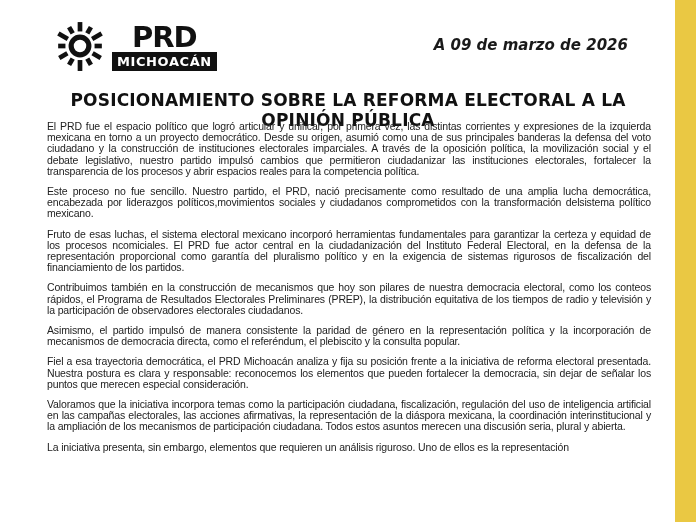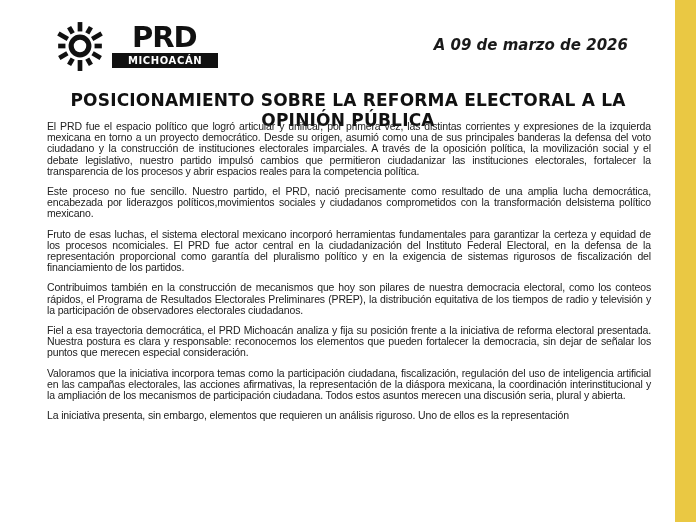--- a/index.html
+++ b/index.html
@@ -24,23 +24,23 @@
   .logo-text { margin-left:6px; padding-top:4px; }
   .logo-word {
     font-family:"DejaVu Sans", sans-serif;
     font-weight:800; font-size:29px; line-height:26px;
     letter-spacing:-1px; color:#111;margin-left:20px;
   }
   .logo-region {
     display:inline-block;
     background:#111; color:#fff;
     font-family:"DejaVu Sans", sans-serif;
-    font-weight:700; font-size:10px;
+    font-weight:700; font-size:13px;
     letter-spacing:0.6px;
-    padding:2px 16px; margin-top:2px;
+    padding:2px 5px; margin-top:2px;
   }
   .date {
     position:absolute; top:36px; right:68px;
     font-family:"DejaVu Sans", sans-serif;
     font-style:italic; font-weight:600;
     font-size:15px; color:#1a1a1a;
   }
   .title {
     position:absolute; top:90px; left:46px; width:604px;
     text-align:center;
@@ -94,18 +94,19 @@
 
   <div class="date">A 09 de marzo de 2026</div>
 
   <div class="title">POSICIONAMIENTO SOBRE LA REFORMA ELECTORAL A LA OPINIÓN PÚBLICA</div>
 
   <div class="body">
       <p class="body-paragraph">El PRD fue el espacio político que logró articular y unificar, por primera vez, las distintas corrientes y expresiones de la izquierda mexicana en torno a un proyecto democrático. Desde su origen, asumió como una de sus principales banderas la defensa del voto ciudadano y la construcción de instituciones electorales imparciales. A través de la oposición política, la movilización social y el debate legislativo, nuestro partido impulsó cambios que permitieron ciudadanizar las instituciones electorales, fortalecer la transparencia de los procesos y abrir espacios reales para la competencia política.</p>
       <p class="body-paragraph">Este proceso no fue sencillo. Nuestro partido, el PRD, nació precisamente como resultado de una amplia lucha democrática, encabezada por liderazgos políticos,movimientos sociales y ciudadanos comprometidos con la transformación delsistema político mexicano.</p>
       <p class="body-paragraph">Fruto de esas luchas, el sistema electoral mexicano incorporó herramientas fundamentales para garantizar la certeza y equidad de los procesos ncomiciales. El  PRD fue actor central en la ciudadanización del Instituto Federal Electoral, en la defensa de la representación proporcional como garantía del pluralismo político y en la exigencia de sistemas rigurosos de fiscalización del financiamiento de los partidos.</p>
       <p class="body-paragraph">Contribuimos también en la construcción de mecanismos que hoy son pilares de nuestra democracia electoral, como los conteos rápidos, el Programa de Resultados Electorales Preliminares (PREP), la distribución equitativa de los tiempos de radio y televisión y la participación de observadores electorales ciudadanos.</p>
+      <p class="body-paragraph">Asimismo, el partido impulsó de manera consistente la paridad de género en la representación política y la incorporación de mecanismos de democracia directa, como el referéndum, el plebiscito y la consulta popular.</p>
       <p class="body-paragraph">Fiel a esa trayectoria democrática, el PRD Michoacán analiza y fija su posición frente a la iniciativa de reforma electoral presentada. Nuestra postura es clara y responsable: reconocemos los elementos que pueden fortalecer la democracia, sin dejar de señalar los puntos que merecen especial consideración.</p>
       <p class="body-paragraph">Valoramos que la iniciativa incorpora temas como la participación ciudadana, fiscalización, regulación del uso de inteligencia artificial en las campañas electorales, las acciones afirmativas, la representación de la diáspora mexicana, la coordinación interinstitucional y la ampliación de los mecanismos de participación ciudadana. Todos estos asuntos merecen una discusión seria, plural y abierta.</p>
       <p class="body-paragraph">La iniciativa presenta, sin embargo, elementos que requieren un análisis riguroso. Uno de ellos es la representación</p>
     </div>
 
 </div>
 
 </body></html>

